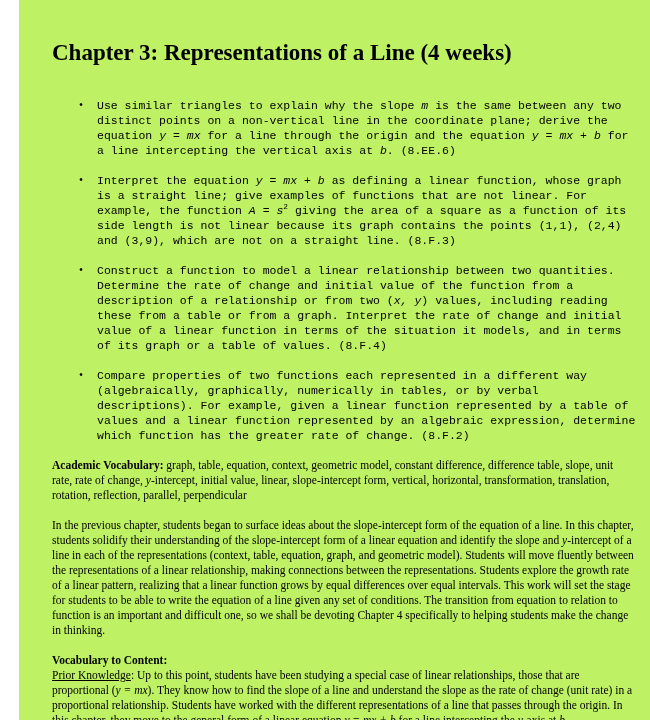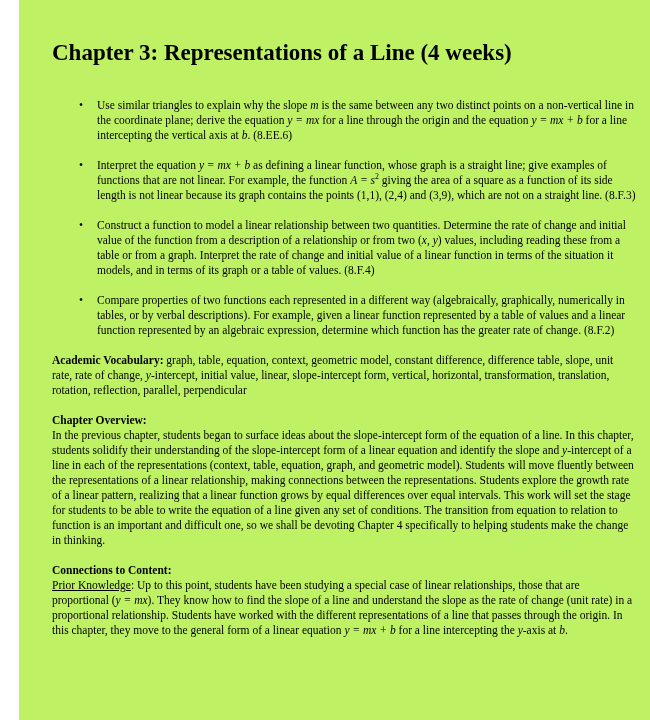--- a/index.html
+++ b/index.html
@@ -22,21 +22,21 @@
     line-height: 30px;
     font-weight: bold;
     margin: 0 0 30px 0;
     white-space: nowrap;
   }
   .heading { font-weight: bold; }
   .para { margin: 0 0 15px 0; font-family: Liberation Serif, serif; }
   ul.bullets { list-style: none; margin: 0 0 0 0; padding: 0; }
   li.bullet { display: flex; margin: 0 0 15px 0; }
   .marker { flex: none; width: 18px; margin-left: 27px; }
-  .li-text { flex: 1; }
+  .li-text { flex: 1; font-family: Liberation Mono, monospace; }
   .it { font-style: italic; }
   .bd { font-weight: bold; }
   .un { text-decoration: underline; }
   sup { font-size: 0.68em; line-height: 0; }
 </style>
 </head>
 <body>
 
 <div class="page">
 
@@ -59,22 +59,21 @@
       <li class="bullet">
         <span class="marker">•</span>
         <div class="li-text"><span>Compare properties of two functions each represented in a different way (algebraically, graphically, numerically in tables, or by verbal descriptions). For example, given a linear function represented by a table of values and a linear function represented by an algebraic expression, determine which function has the greater rate of change. (8.F.2)</span></div>
       </li>
     </ul>
   </div>
 
   <p class="para"><span class="bd">Academic Vocabulary:</span><span> graph, table, equation, context, geometric model, constant difference, difference table, slope, unit rate, rate of change, </span><span class="it">y</span><span>-intercept, initial value, linear, slope-intercept form, vertical, horizontal, transformation, translation, rotation, reflection, parallel, perpendicular</span></p>
 
   <div class="section">
-    <div class="heading">Chapter Overview:</div>
     <p class="para"><span>In the previous chapter, students began to surface ideas about the slope-intercept form of the equation of a line. In this chapter, students solidify their understanding of the slope-intercept form of a linear equation and identify the slope and </span><span class="it">y</span><span>-intercept of a line in each of the representations (context, table, equation, graph, and geometric model). Students will move fluently between the representations of a linear relationship, making connections between the representations. Students explore the growth rate of a linear pattern, realizing that a linear function grows by equal differences over equal intervals. This work will set the stage for students to be able to write the equation of a line given any set of conditions. The transition from equation to relation to function is an important and difficult one, so we shall be devoting Chapter 4 specifically to helping students make the change in thinking.</span></p>
   </div>
 
   <div class="section">
-    <div class="heading">Connections to Content:</div>
+    <div class="heading">Vocabulary to Content:</div>
     <p class="para"><span class="un">Prior Knowledge</span><span>: Up to this point, students have been studying a special case of linear relationships, those that are proportional (</span><span class="it">y = mx</span><span>). They know how to find the slope of a line and understand the slope as the rate of change (unit rate) in a proportional relationship. Students have worked with the different representations of a line that passes through the origin. In this chapter, they move to the general form of a linear equation </span><span class="it">y = mx + b</span><span> for a line intercepting the </span><span class="it">y</span><span>-axis at </span><span class="it">b</span><span>.</span></p>
   </div>
 
 </div>
 
 </body></html>

